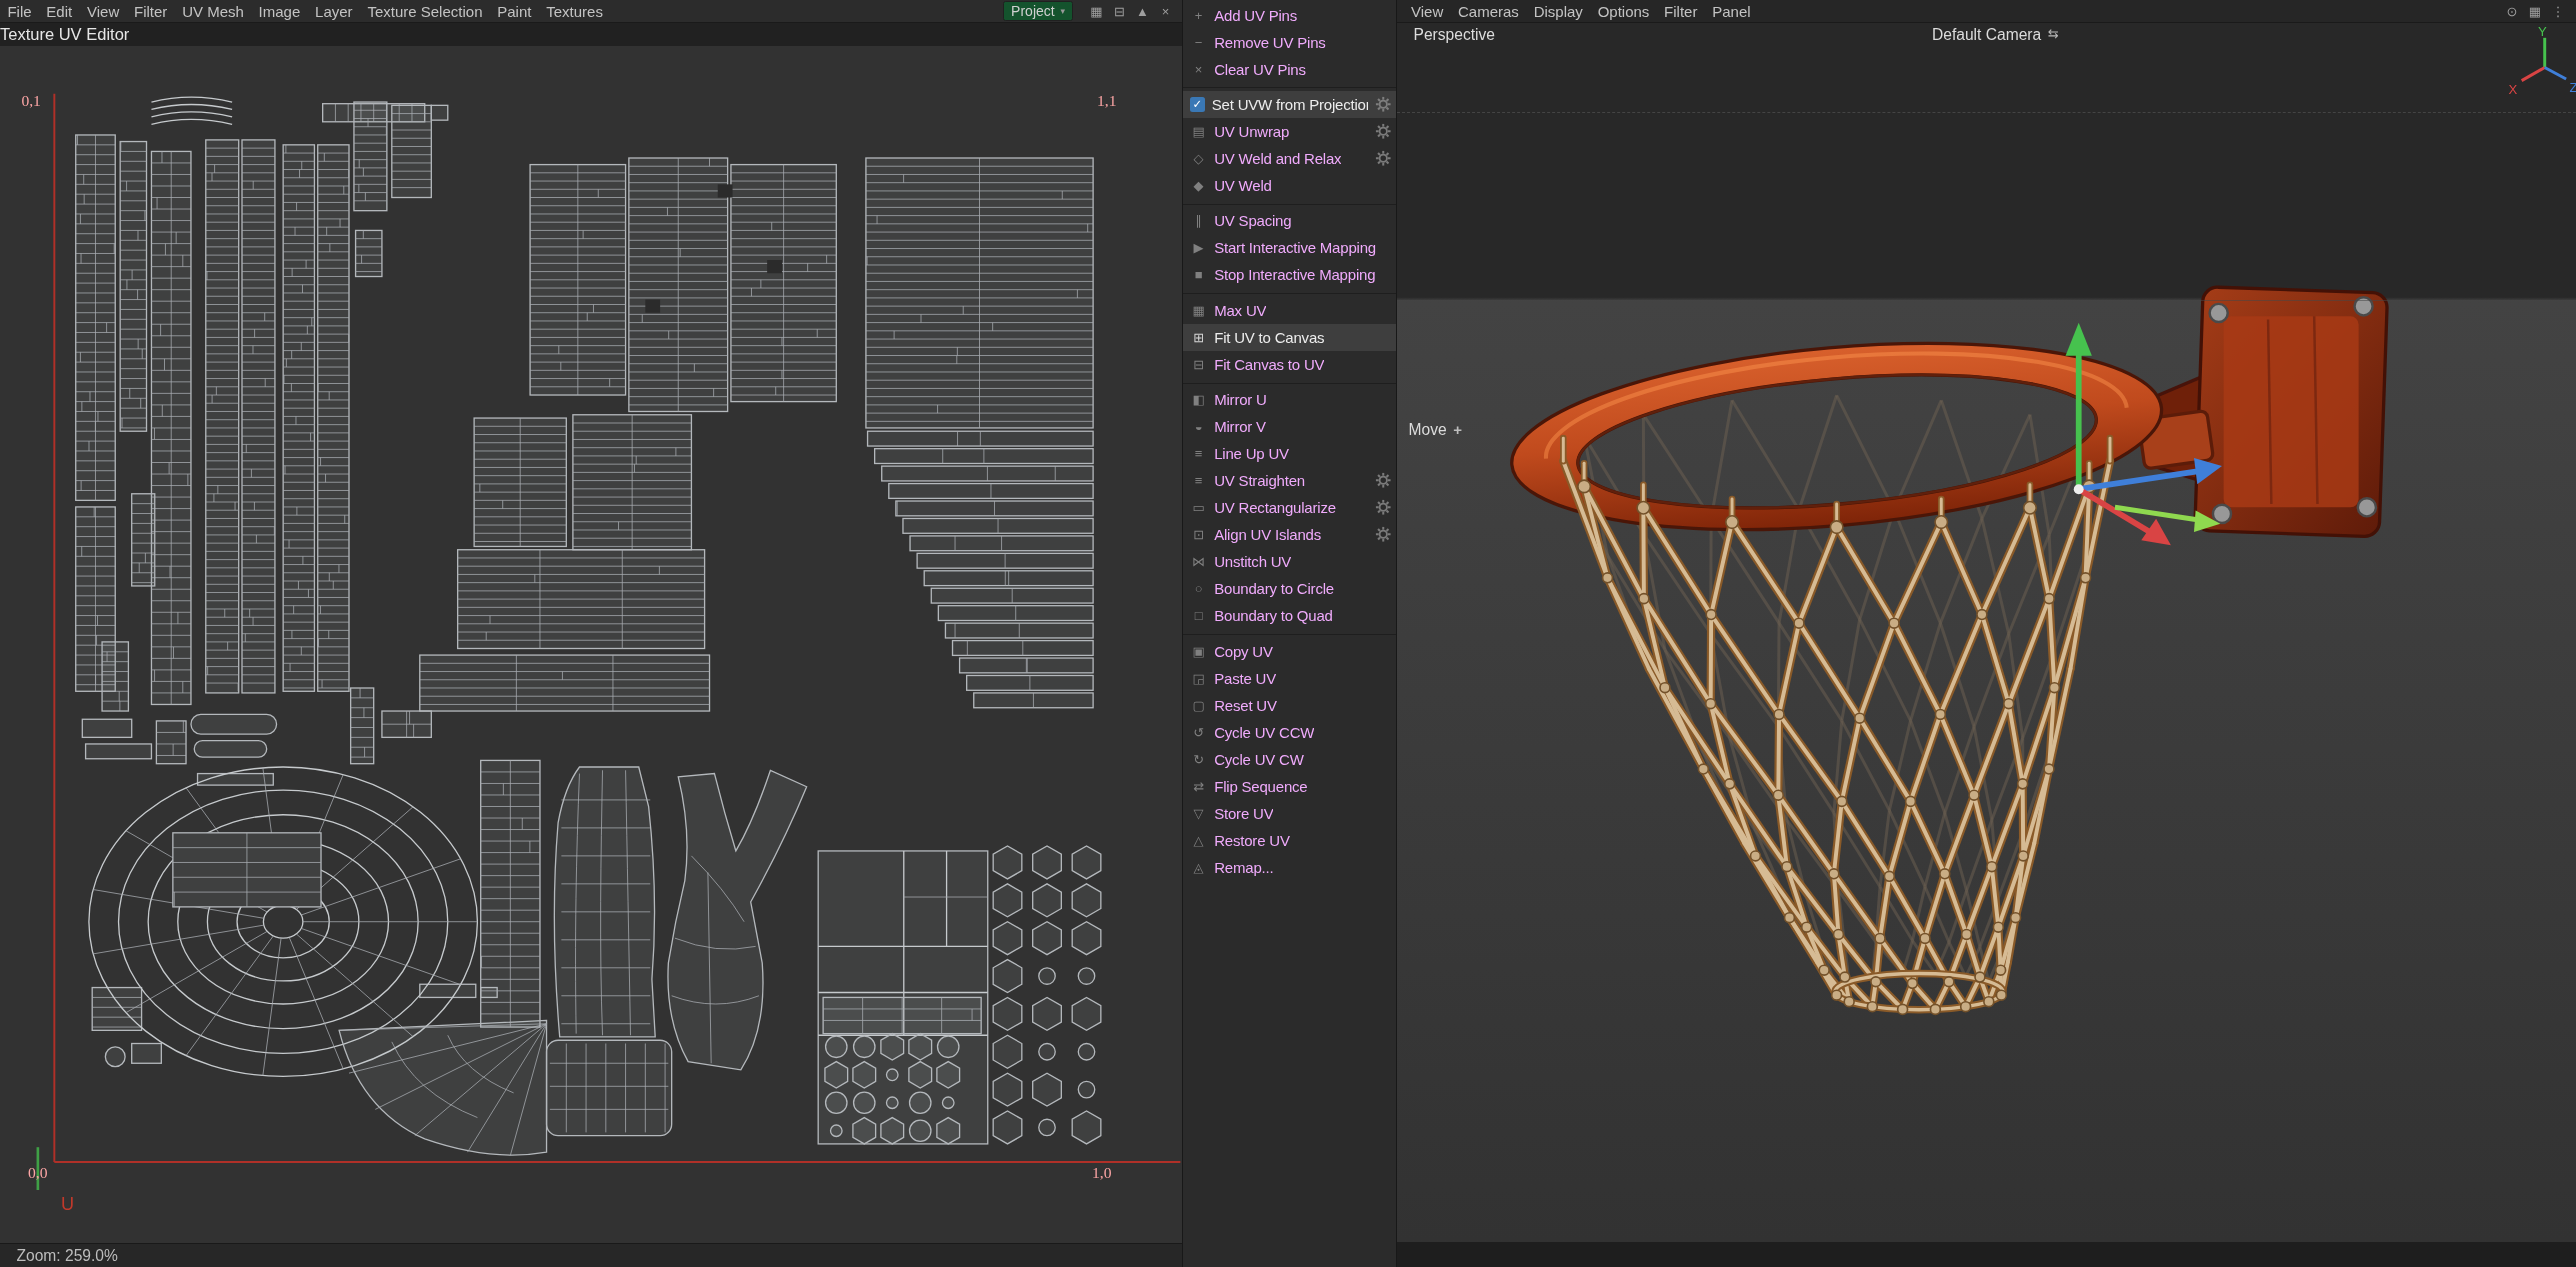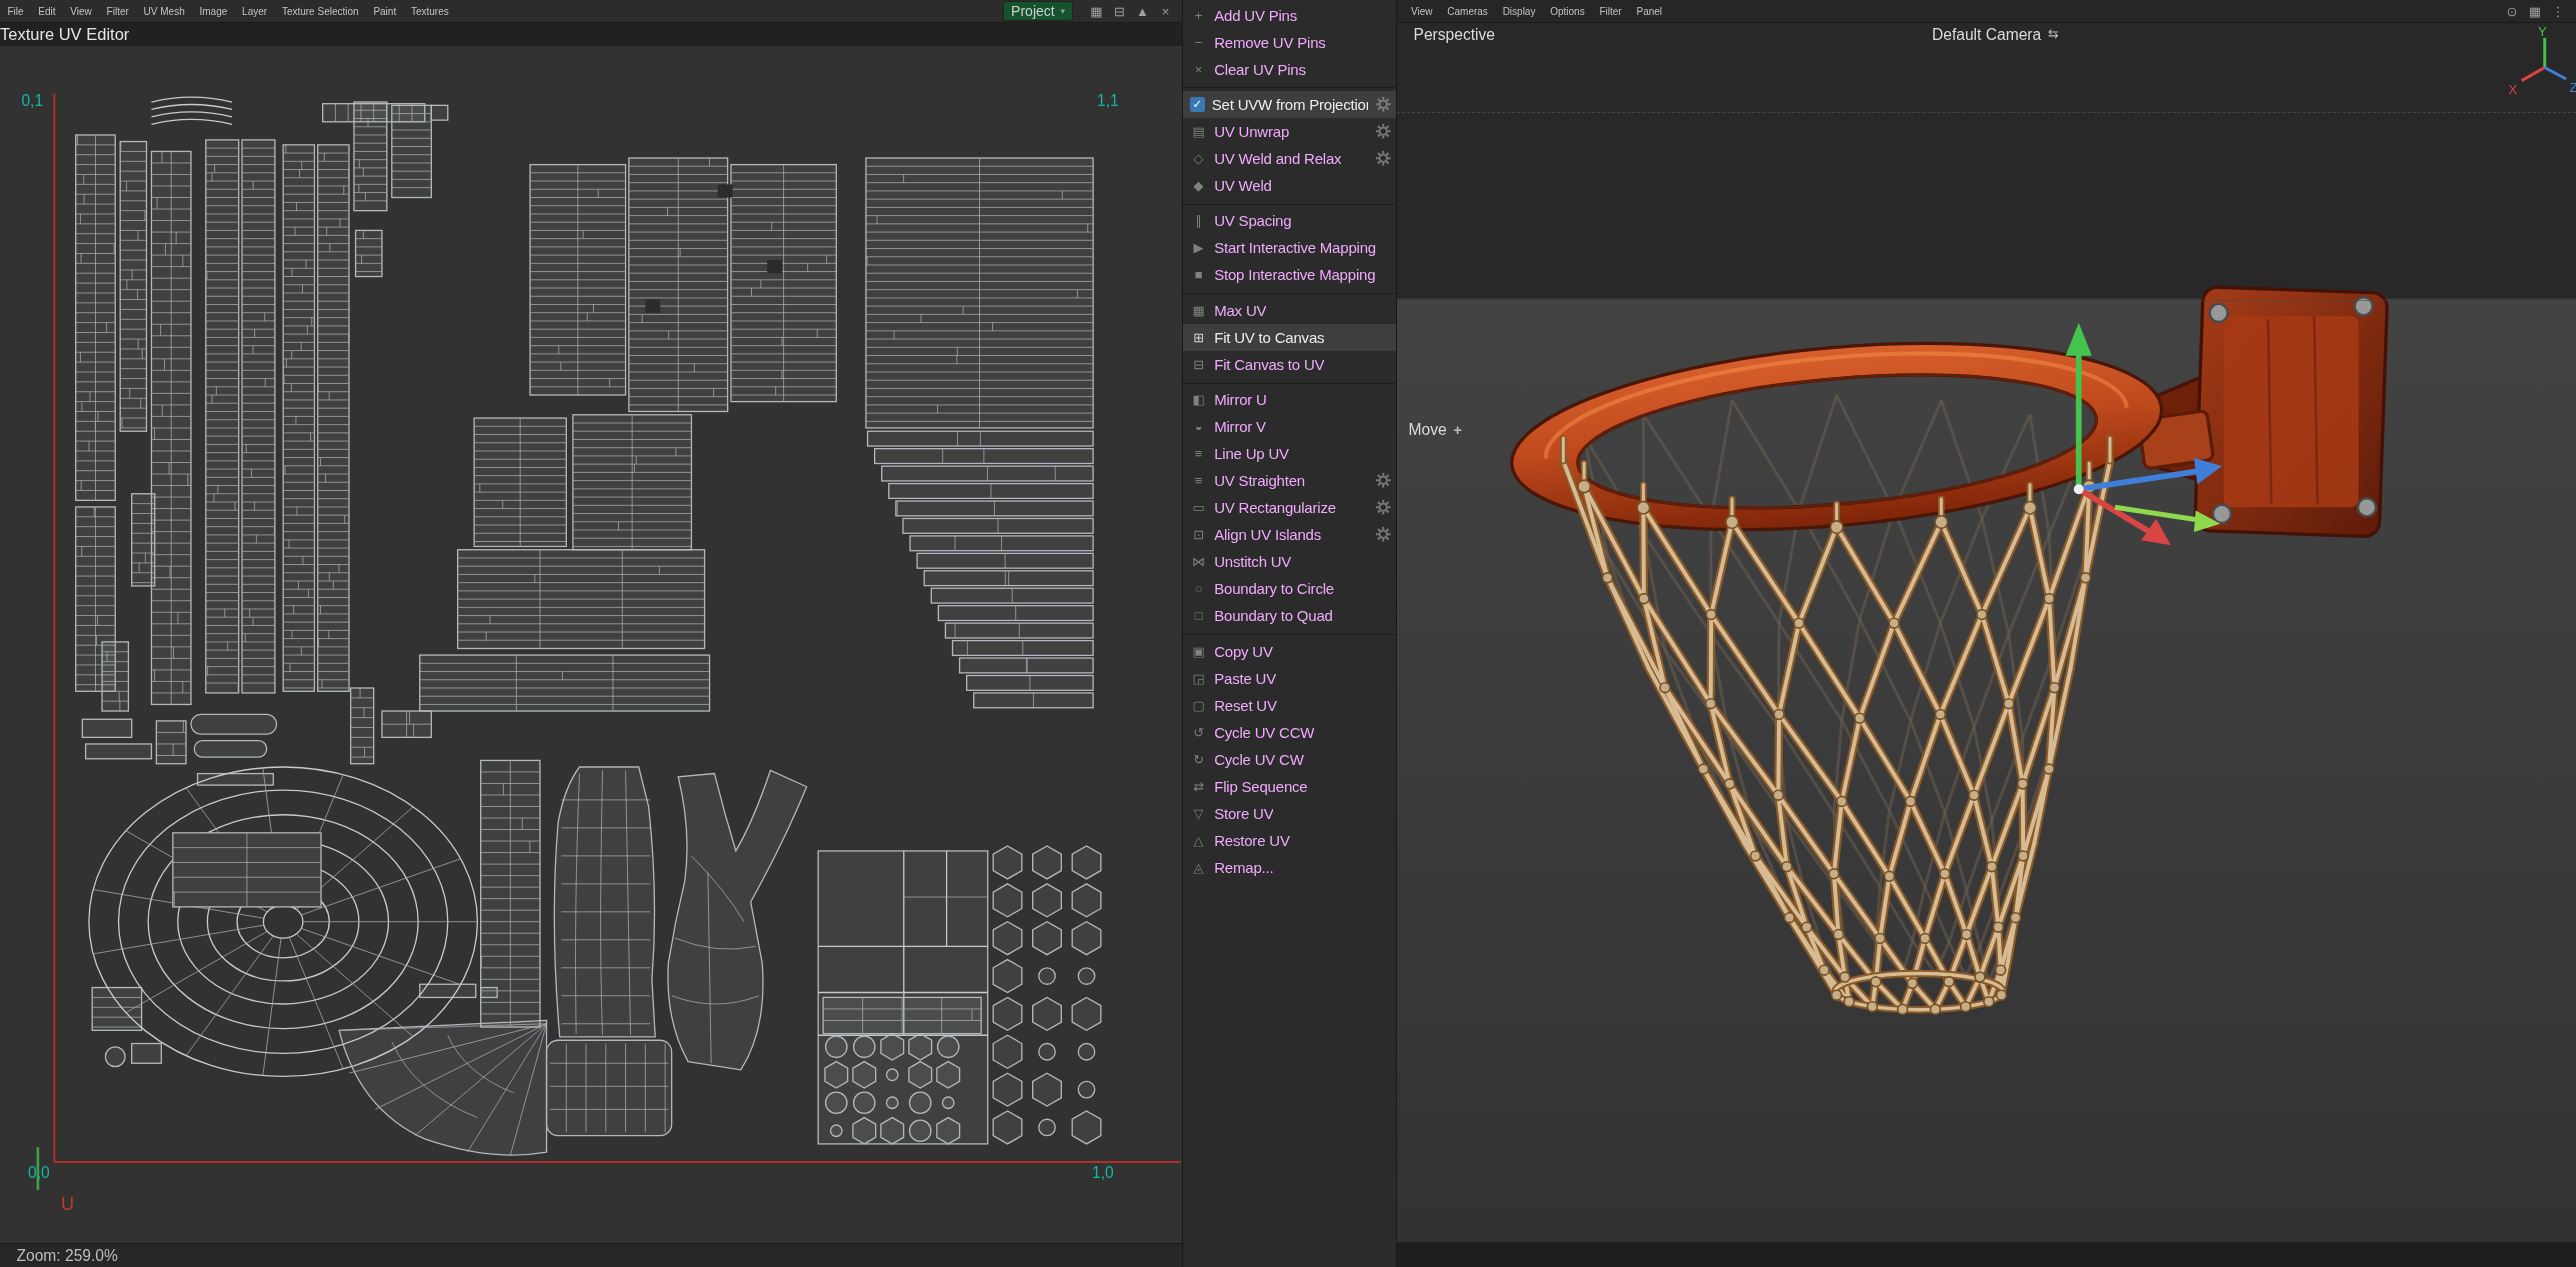--- a/index.html
+++ b/index.html
@@ -3,31 +3,31 @@
 <meta charset="utf-8">
 <style>
   html,body{margin:0;padding:0;background:#181818;}
   .app{position:relative;width:2576px;height:1267px;overflow:hidden;background:#1e1e1e;
        font-family:"Liberation Sans",sans-serif;color:#ccc;-webkit-font-smoothing:antialiased;}
 
   
   .left-panel{position:absolute;left:0;top:0;width:1182px;height:1267px;}
   .menubar{position:absolute;left:0;top:0;width:1182px;height:23px;background:#2c2c2c;
            display:flex;align-items:center;z-index:5;border-bottom:0.8px solid #1a1a1a;box-sizing:border-box;}
-  .menu-item{padding:0 7.4px;font-size:10px;color:#c3c3c3;white-space:nowrap;}
+  .menu-item{padding:0 7.4px;font-size:15px;color:#c3c3c3;white-space:nowrap;}
   .mb-right{margin-left:auto;display:flex;align-items:center;gap:1.6px;padding-right:5px;}
   .project-dd{display:flex;align-items:center;gap:5.8px;background:#14532d;border:0.8px solid #202020;
               border-radius:2.5px;padding:0.8px 7.4px;font-size:14px;color:#d0d0d0;margin-right:10px;}
   .caret{font-size:9px;color:#9a9a9a;}
   .mb-icon{width:23px;text-align:center;font-size:13px;color:#9f9f9f;}
   .uv-title{position:absolute;left:0;top:23px;width:1182px;height:23px;background:#212121;color:#e6e6e6;
             font-size:16.5px;line-height:23px;padding-left:0;z-index:5;box-sizing:border-box;}
   .uv-canvas{position:absolute;left:0;top:46px;width:1182px;height:1197px;background:#323232;z-index:0;}
   #uvSvg{position:absolute;left:0;top:0;width:1182px;height:1269px;z-index:1;}
-  .corner-label{position:absolute;z-index:3;font-size:15.6px;color:#14b8a6;}
+  .corner-label{position:absolute;z-index:3;font-size:15.6px;color:#fca5a5;font-family:Liberation Serif, serif;}
   .uv-status{position:absolute;left:0;bottom:0;width:1182px;height:24px;background:#272727;border-top:0.8px solid #191919;
              z-index:4;font-size:15.6px;color:#bdbdbd;display:flex;align-items:center;padding-left:16.5px;box-sizing:border-box;}
 
   
   .isl{fill:rgba(190,195,200,0.10);stroke:#b4b8bc;stroke-width:0.8;}
   .wire{stroke:#a9adb2;stroke-width:0.55;fill:none;opacity:0.85;}
   .wire2{stroke:#c6cacd;stroke-width:0.8;fill:none;}
   .redline{stroke:#b03028;stroke-width:1.2;}
 
   

